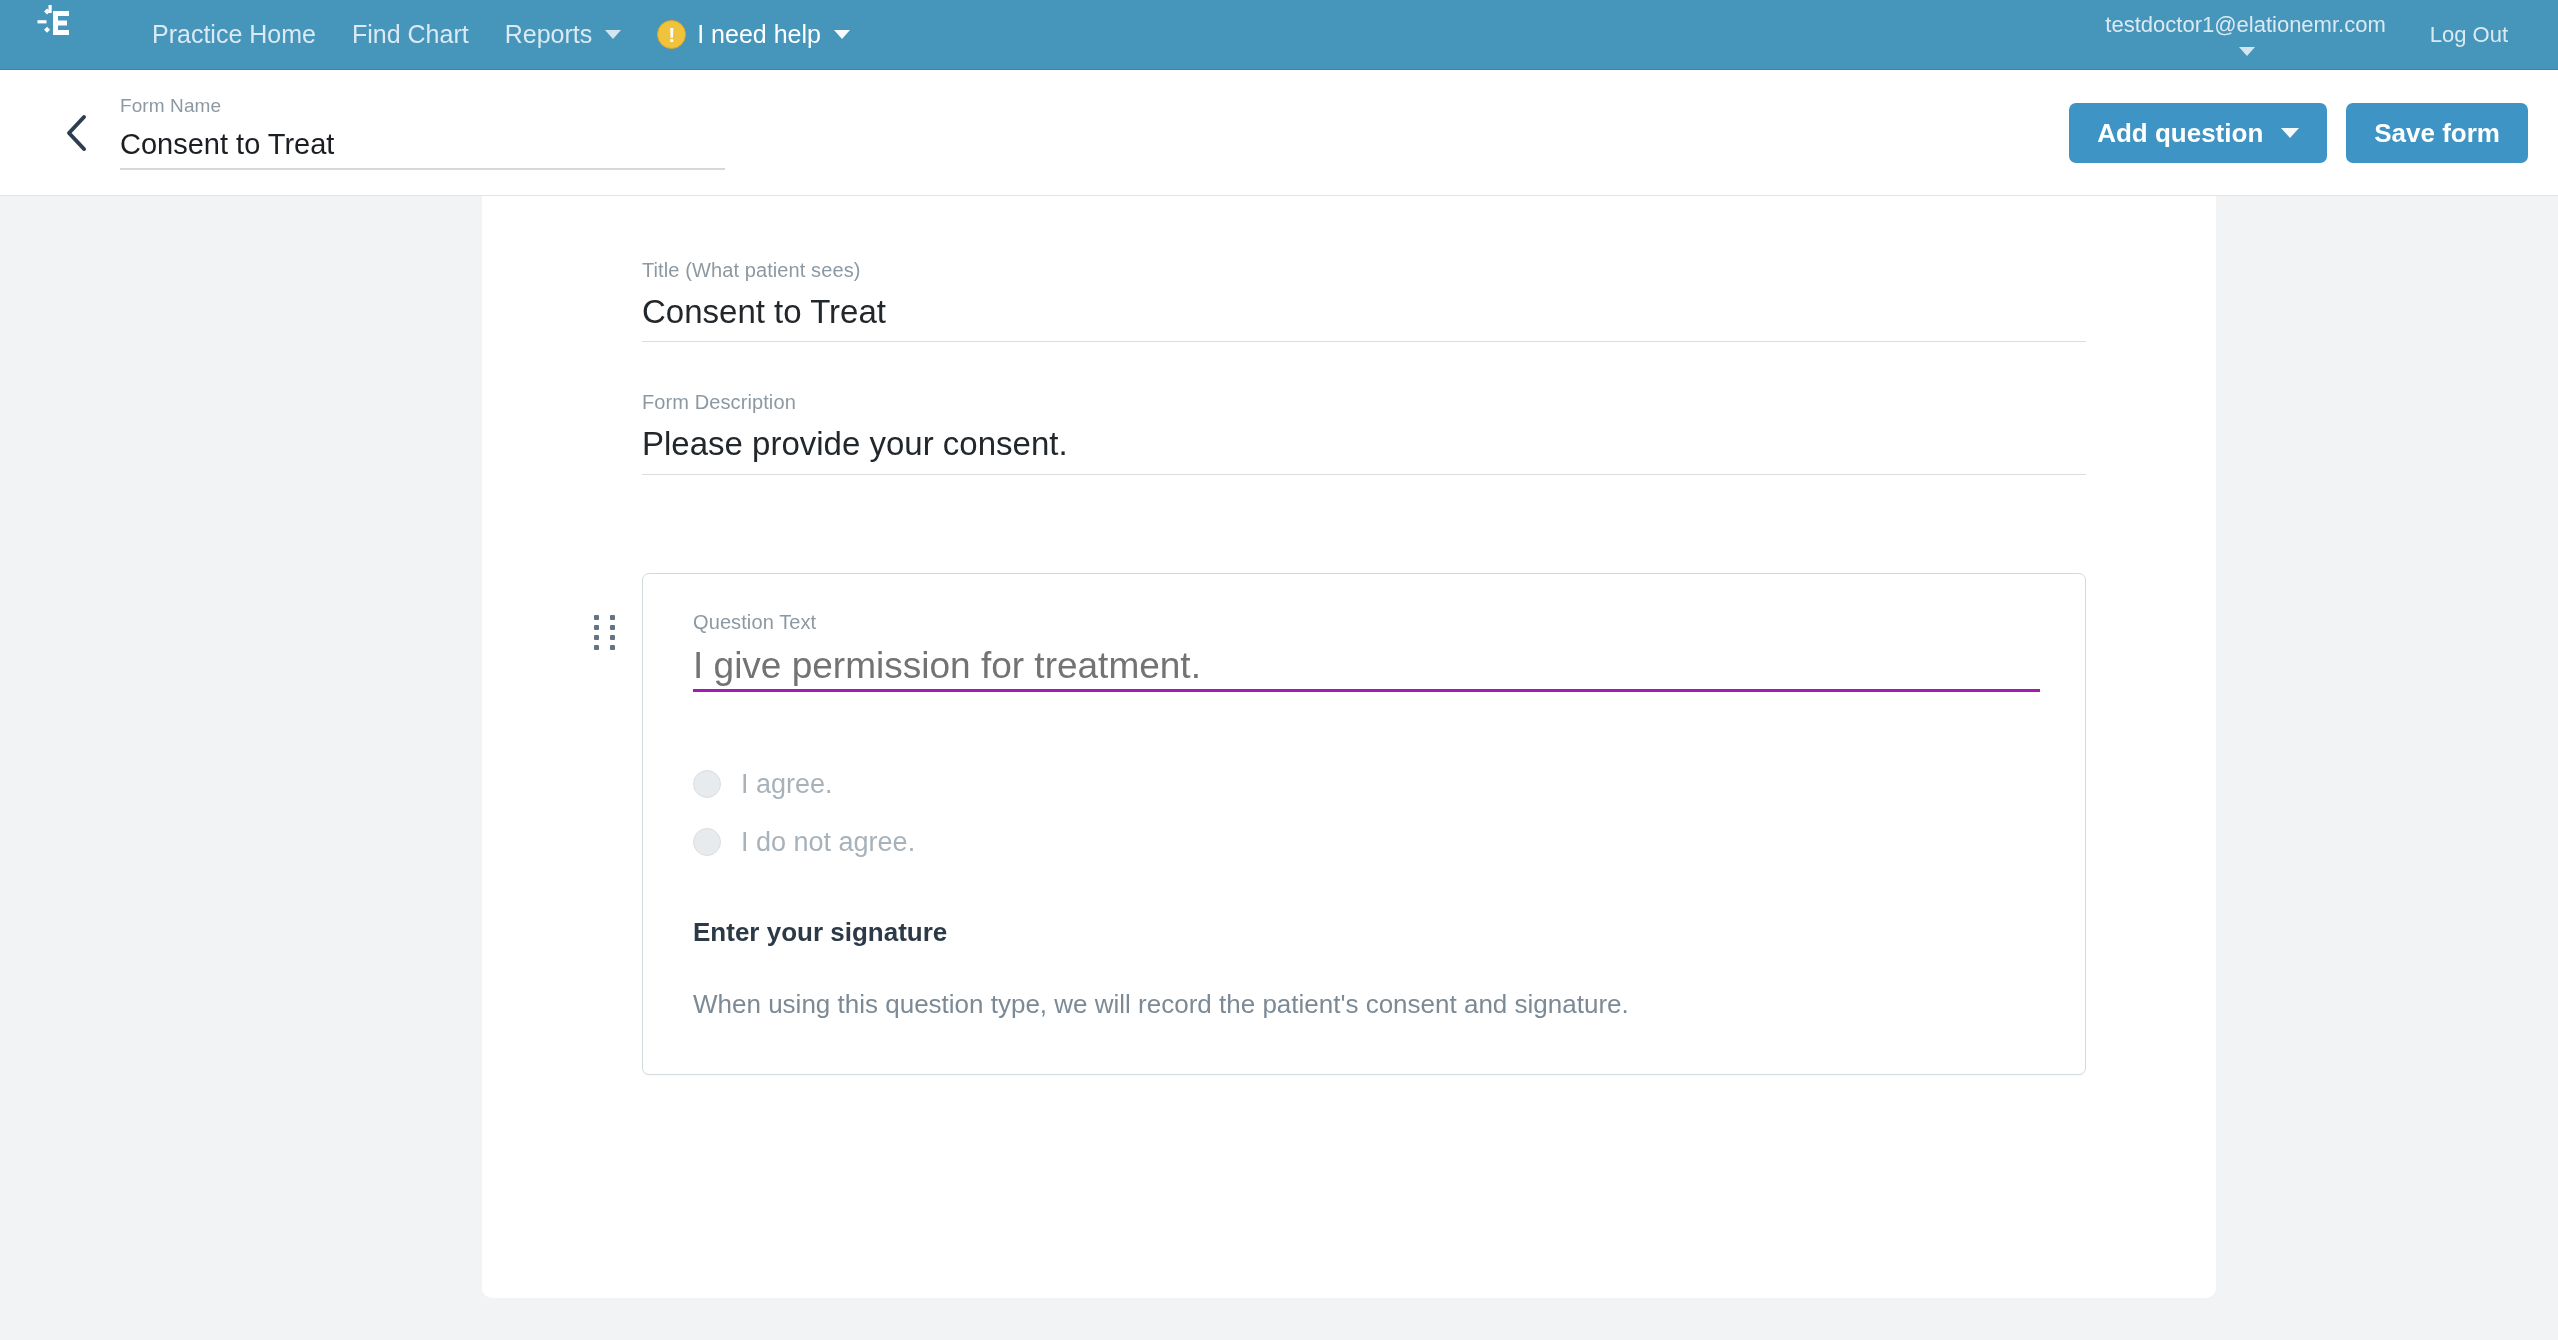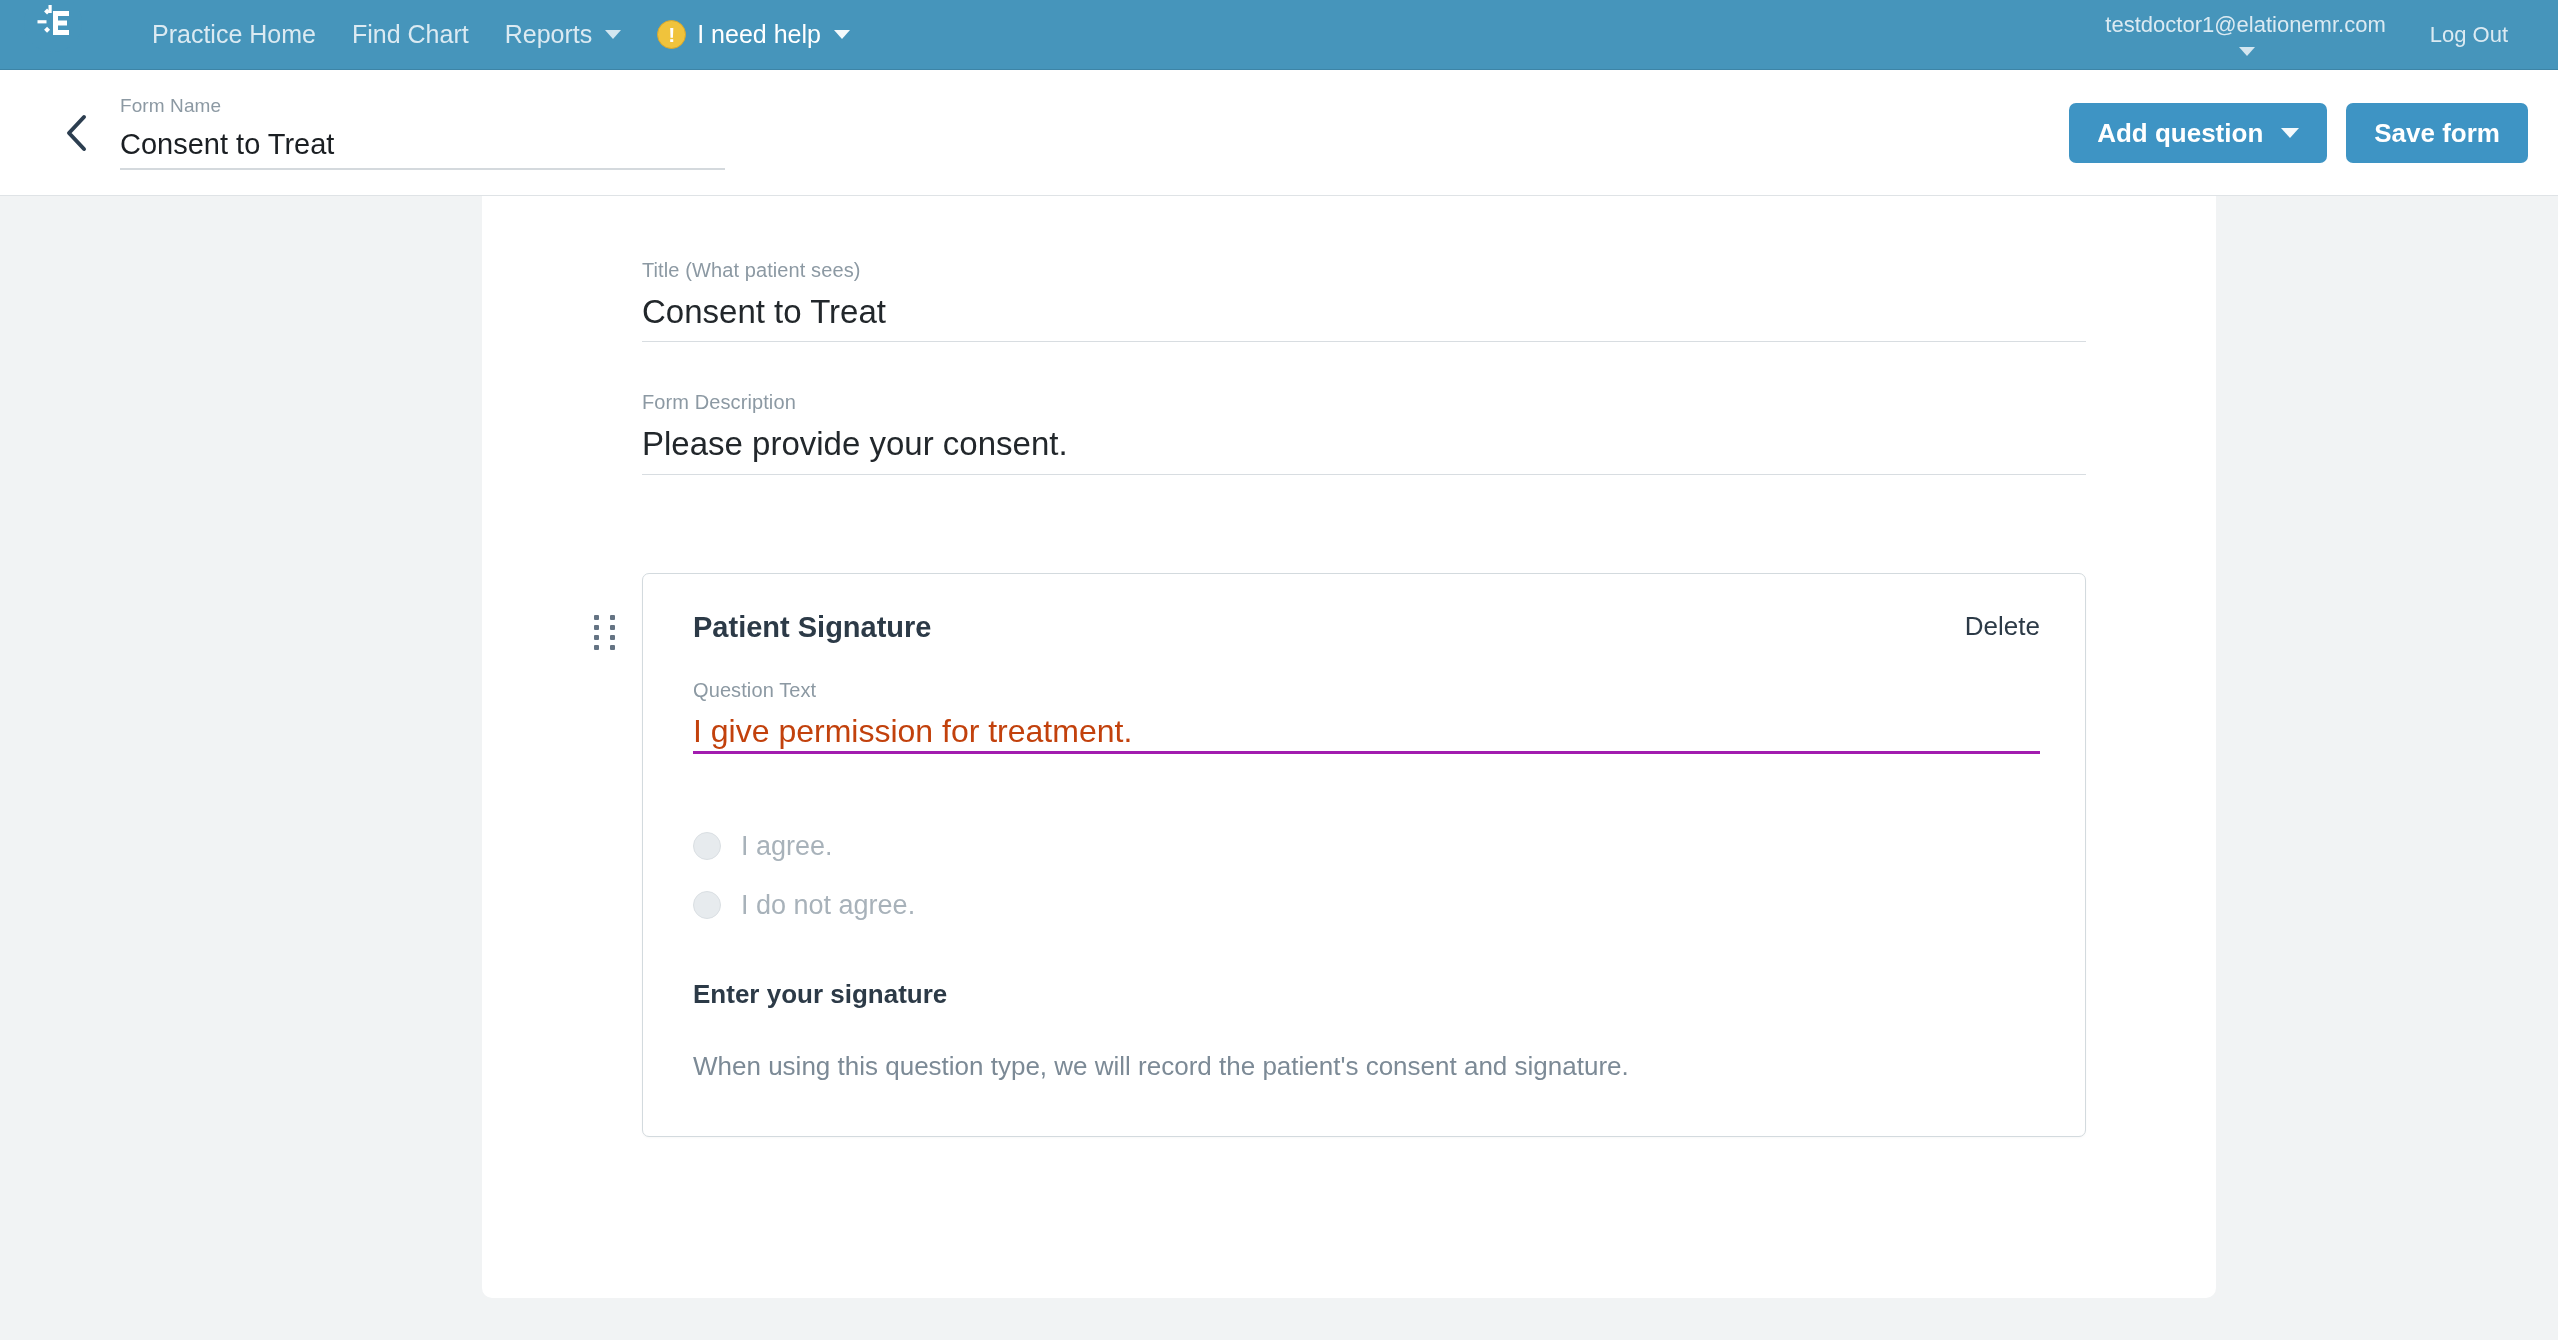--- a/index.html
+++ b/index.html
@@ -263,21 +263,21 @@
     color: #2c3a47;
     cursor: pointer;
     line-height: 1.2;
   }
 
   .question-text-field {
     border-bottom: 3px solid #a21caf;
     margin-bottom: 76px;
   }
   .question-text-field .field-label { font-size: 20px; margin-bottom: 9px; }
-  .question-text-field .field-value { font-size: 32px; color: #c2410c; }
+  .question-text-field .field-value { font-size: 37px; color: #737373; }
 
   .option-row {
     display: flex;
     align-items: center;
     gap: 20px;
     margin-bottom: 26px;
     cursor: pointer;
   }
   .radio-dot {
     width: 28px; height: 28px;
@@ -412,24 +412,20 @@
           <span></span>
           <span></span>
           <span></span>
           <span></span>
           <span></span>
           <span></span>
         </div>
 
         <div class="question-card">
 
-          <div class="qcard-head">
-            <div class="qcard-title">Patient Signature</div>
-            <div class="qcard-delete">Delete</div>
-          </div>
 
           <div class="question-text-field">
             <div class="field-label">Question Text</div>
             <div class="field-value" placeholder="Question Text">I give permission for treatment.</div>
           </div>
 
           <div class="option-row">
             <span class="radio-dot"></span>
             <span class="option-label">I agree.</span>
           </div>

